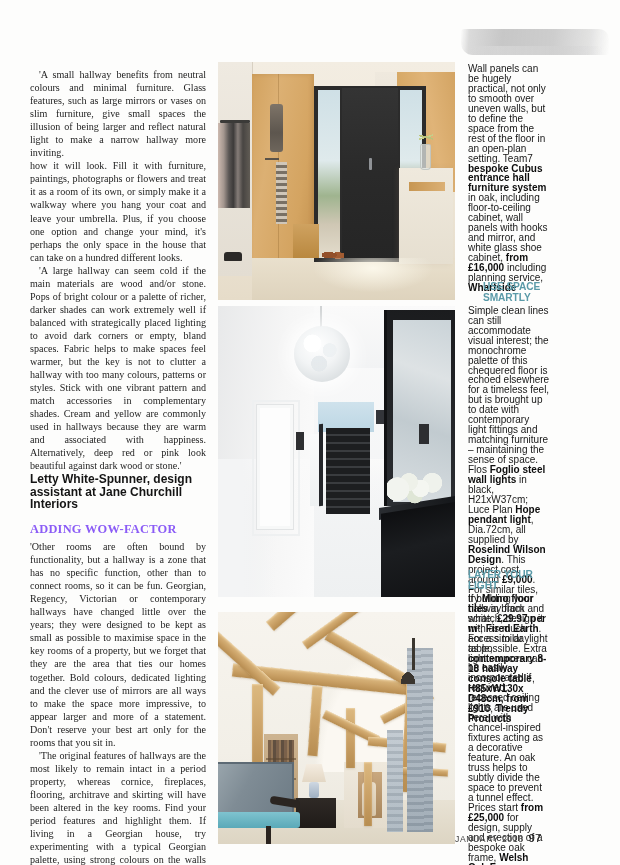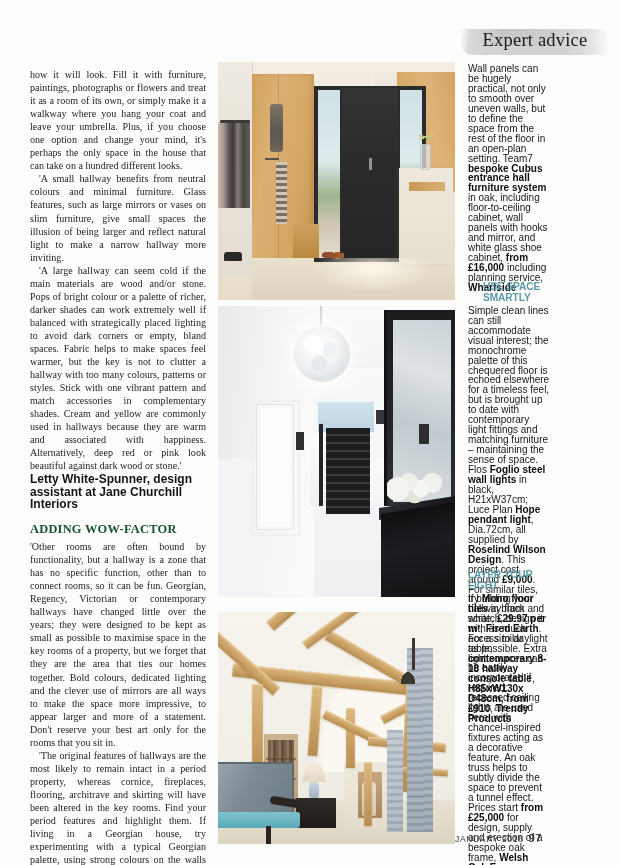--- a/index.html
+++ b/index.html
@@ -99,21 +99,21 @@
     margin: 1px 0 0 0;
     color: #141414;
     text-align: left;
   }
   .section-head {
     font-family: "Liberation Serif", serif;
     font-size: 12.4px;
     font-weight: bold;
     letter-spacing: 0.25px;
     margin: 12px 0 3px 0;
-    color: #14532d;
+    color: #8b5cf6;
   }
 
   
   .photo {
     position: absolute;
     overflow: hidden;
     background: #e9e6e0;
   }
   #photo-entrance-hall { left: 218px; top: 62px; width: 237px; height: 238px; }
   #photo-checkered-hallway { left: 218px; top: 306px; width: 237px; height: 291px; }
@@ -497,26 +497,25 @@
     margin-left: 5px;
   }
 </style>
 </head>
 <body>
 
 <div class="page">
 
   <div class="masthead">
     <div class="masthead-brush"></div>
-    <div class="masthead-title">Expert advice</div>
   </div>
 
   <div class="col-left">
+    <p class="body-p indent">'A small hallway benefits from neutral colours and minimal furniture. Glass features, such as large mirrors or vases on slim furniture, give small spaces the illusion of being larger and reflect natural light to make a narrow hallway more inviting.</p>
     <p class="body-p">how it will look. Fill it with furniture, paintings, photographs or flowers and treat it as a room of its own, or simply make it a walkway where you hang your coat and leave your umbrella. Plus, if you choose one option and change your mind, it's perhaps the only space in the house that can take on a hundred different looks.</p>
-    <p class="body-p indent">'A small hallway benefits from neutral colours and minimal furniture. Glass features, such as large mirrors or vases on slim furniture, give small spaces the illusion of being larger and reflect natural light to make a narrow hallway more inviting.</p>
     <p class="body-p indent">'A large hallway can seem cold if the main materials are wood and/or stone. Pops of bright colour or a palette of richer, darker shades can work extremely well if balanced with strategically placed lighting to avoid dark corners or empty, bland spaces. Fabric helps to make spaces feel warmer, but the key is not to clutter a hallway with too many colours, patterns or styles. Stick with one vibrant pattern and match accessories in complementary shades. Cream and yellow are commonly used in hallways because they are warm and associated with happiness. Alternatively, deep red or pink look beautiful against dark wood or stone.'</p>
     <p class="attribution">Letty White-Spunner, design assistant at Jane Churchill Interiors</p>
     <h2 class="section-head">ADDING WOW-FACTOR</h2>
     <p class="body-p">'Other rooms are often bound by functionality, but a hallway is a zone that has no specific function, other than to connect rooms, so it can be fun. Georgian, Regency, Victorian or contemporary hallways have changed little over the years; they were designed to be kept as small as possible to maximise space in the key rooms of a property, but we forget that they are the area that ties our homes together. Bold colours, dedicated lighting and the clever use of mirrors are all ways to make the space more impressive, to appear larger and more of a statement. Don't reserve your best art only for the rooms that you sit in.</p>
     <p class="body-p indent">'The original features of hallways are the most likely to remain intact in a period property, whereas cornice, fireplaces, flooring, architrave and skirting will have been altered in the key rooms. Find your period features and highlight them. If living in a Georgian house, try experimenting with a typical Georgian palette, using strong colours on the walls and picking out mouldings, cornice and skirting in paler colours to emphasise their details.</p>
 
   </div>
 
   <div class="photo" id="photo-entrance-hall">
     <div class="ph-inner">

